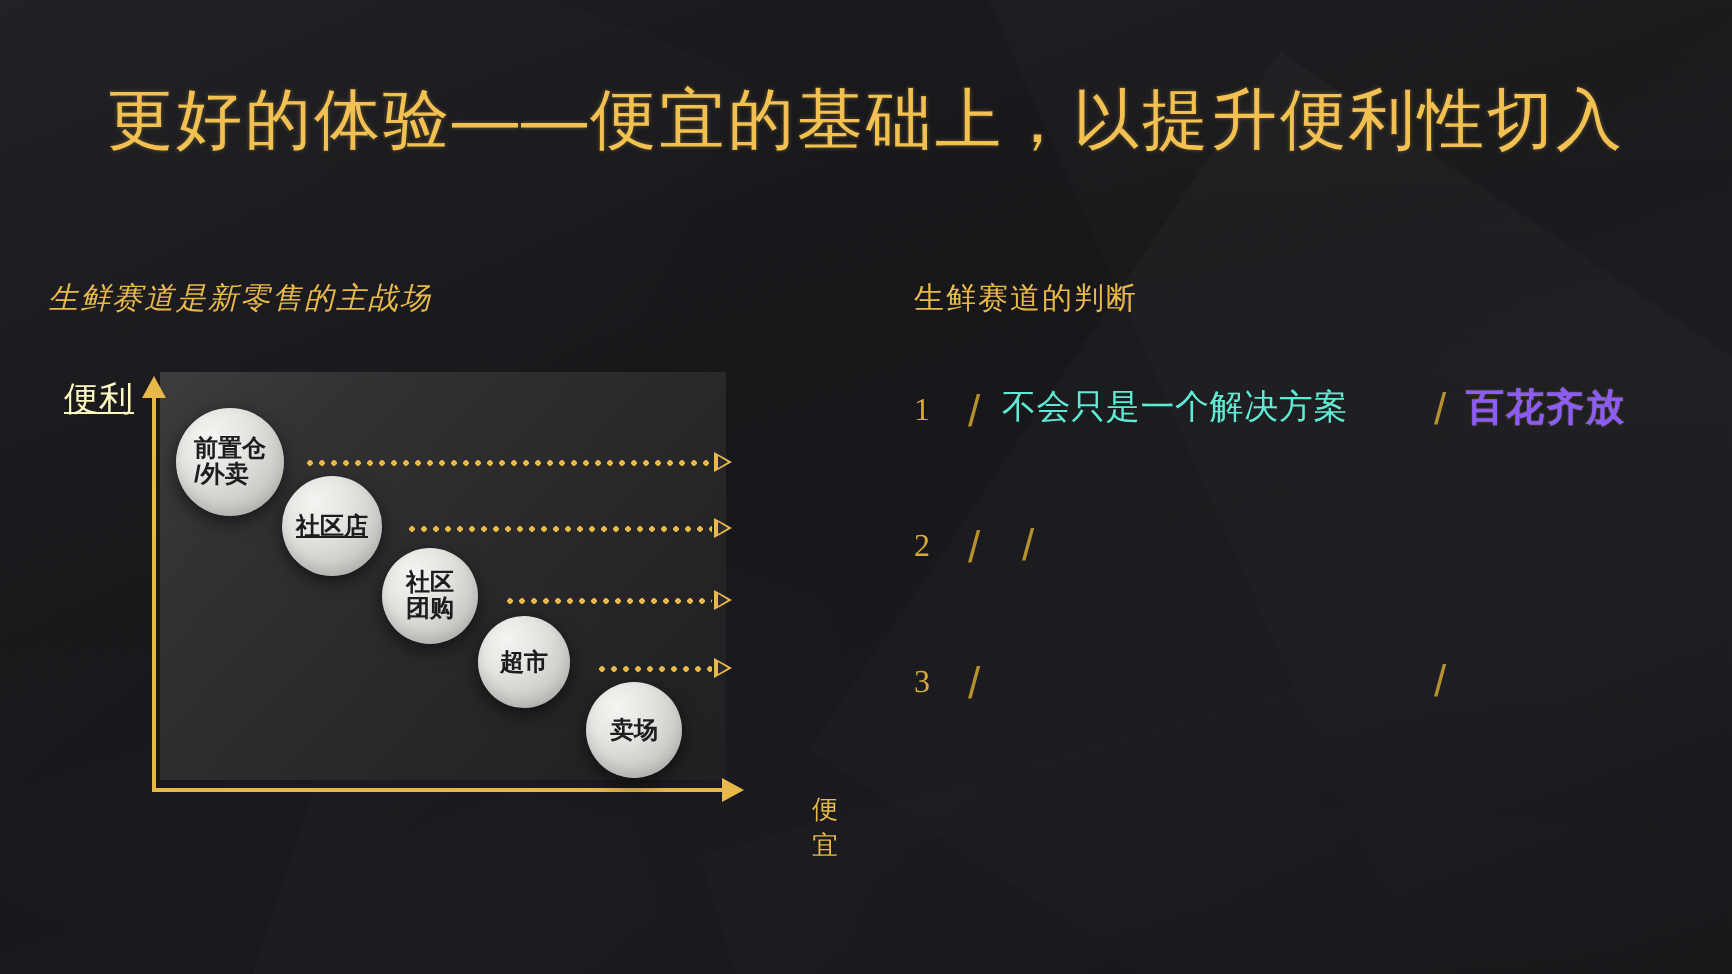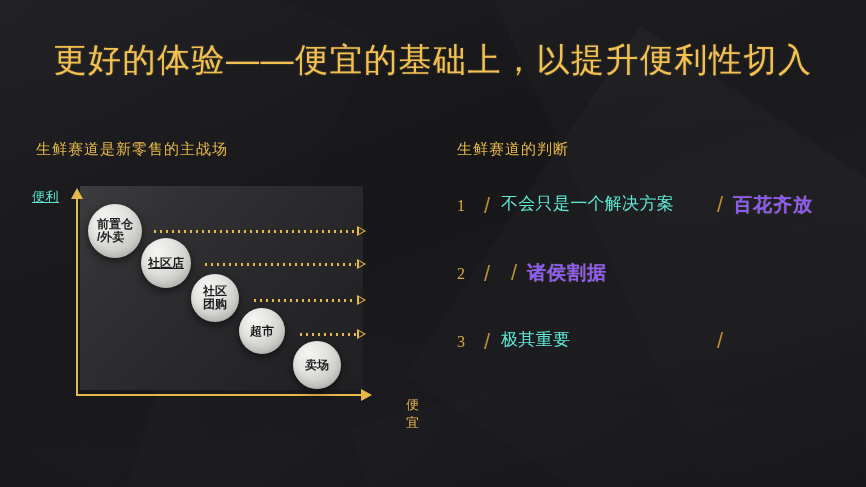--- a/index.html
+++ b/index.html
@@ -75,21 +75,21 @@
   }
 
   
   .section-heading {
     position: absolute;
     font-size: 15px;
     color: #e8b84b;
     letter-spacing: 1px;
     font-weight: 400;
   }
-  #left-heading { left: 36px; top: 140px; }
+  #left-heading { left: 24px; top: 140px; font-style: italic; }
   #right-heading { left: 457px; top: 140px; }
 
   
   #chart-wrap {
     position: absolute;
     left: 36px;
     top: 180px;
     width: 360px;
     height: 240px;
   }
@@ -98,22 +98,22 @@
     left: 44px;
     top: 6px;
     width: 283px;
     height: 204px;
     background: linear-gradient(133deg, #3d3d40 0%, #323235 22%, #2a2a2d 52%, #242427 78%, #202023 100%);
   }
   #y-axis-label {
     position: absolute;
     left: -4px;
     top: 8px;
-    font-size: 13px;
-    color: #5eead4;
+    font-size: 17px;
+    color: #fef9c3;
     letter-spacing: 0.5px;
     text-decoration: underline;
   }
   #x-axis-label {
     position: absolute;
     left: 334px;
     top: 216px;
     font-size: 13px;
     color: #e8b84b;
     letter-spacing: 0.5px;
@@ -346,23 +346,22 @@
         <div class="j-num">1</div>
         <div class="j-slash">/</div>
         <div class="j-text"><span>不会只是一个解决方案</span></div>
         <div class="j-slash2">/</div>
         <div class="j-tag">百花齐放</div>
       </div>
       <div class="j-row" style="top: 68px;">
         <div class="j-num">2</div>
         <div class="j-slash">/</div>
         <div class="j-slash2">/</div>
-        <div class="j-tag">诸侯割据</div>
       </div>
       <div class="j-row" style="top: 136px;">
         <div class="j-num">3</div>
         <div class="j-slash">/</div>
-        <div class="j-text"><span class="line2">极其重要</span></div>
+        <div class="j-text"></div>
         <div class="j-slash2">/</div>
       </div>
     </div>
 
 </div>
 
 </body></html>

